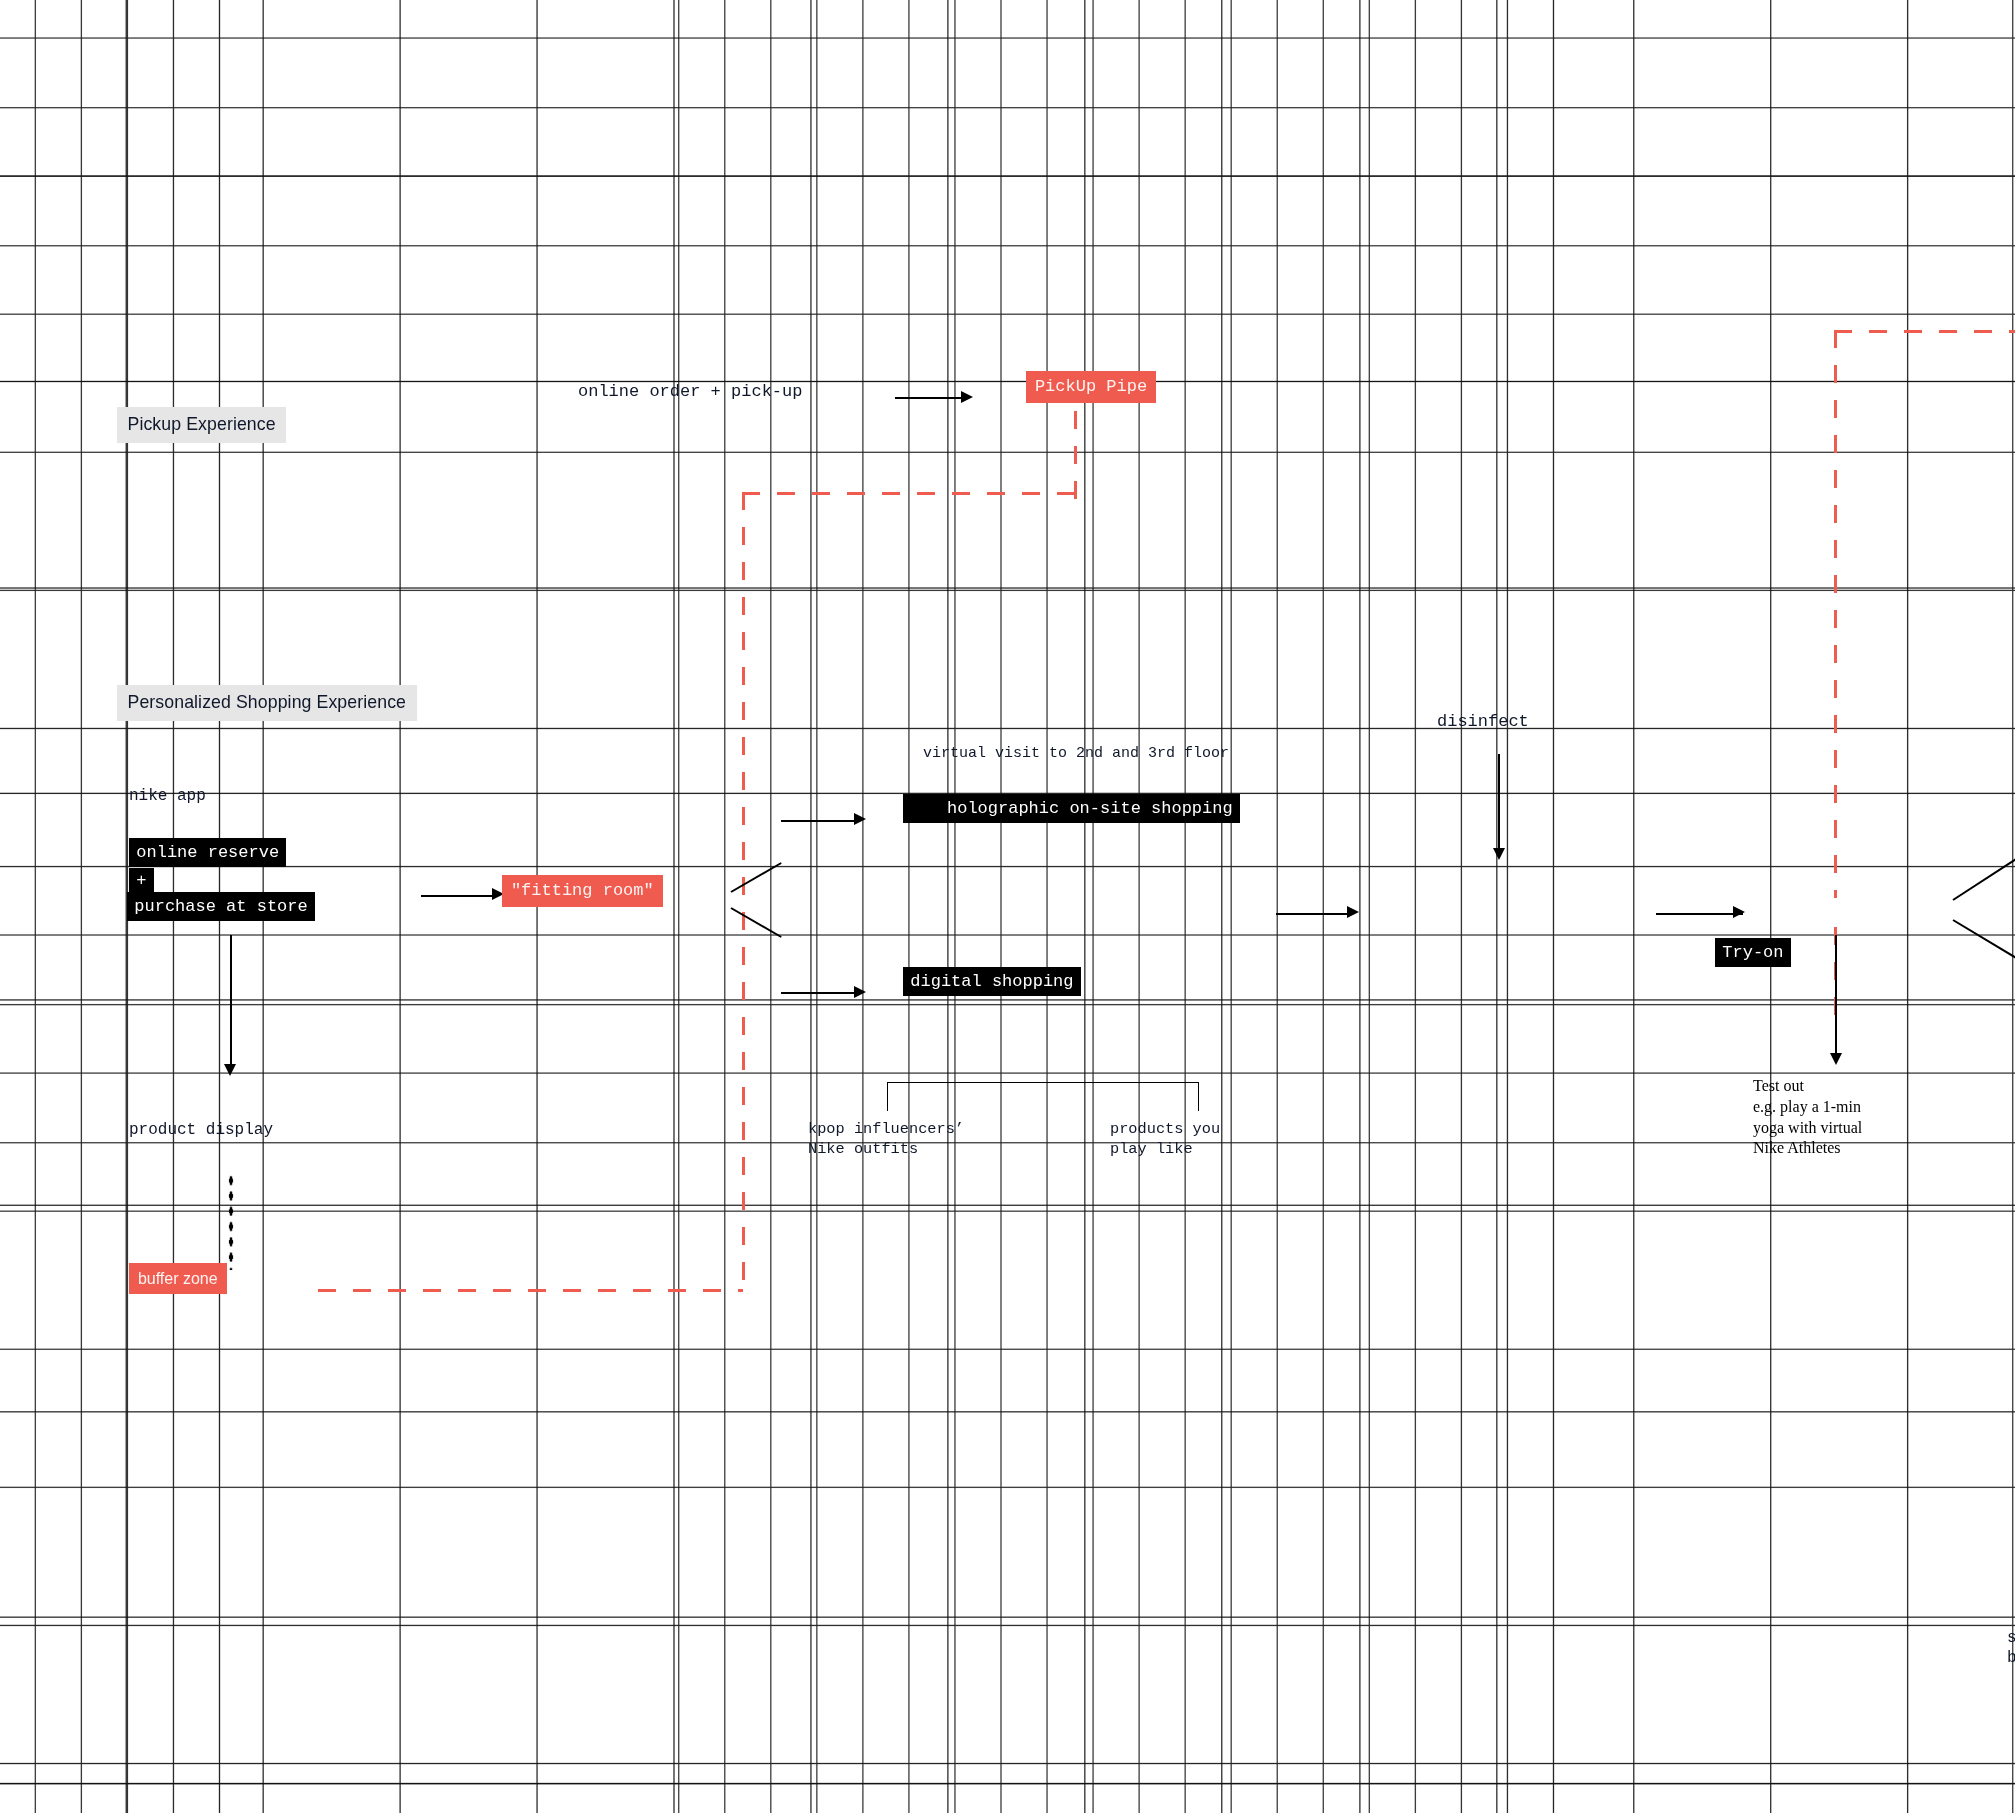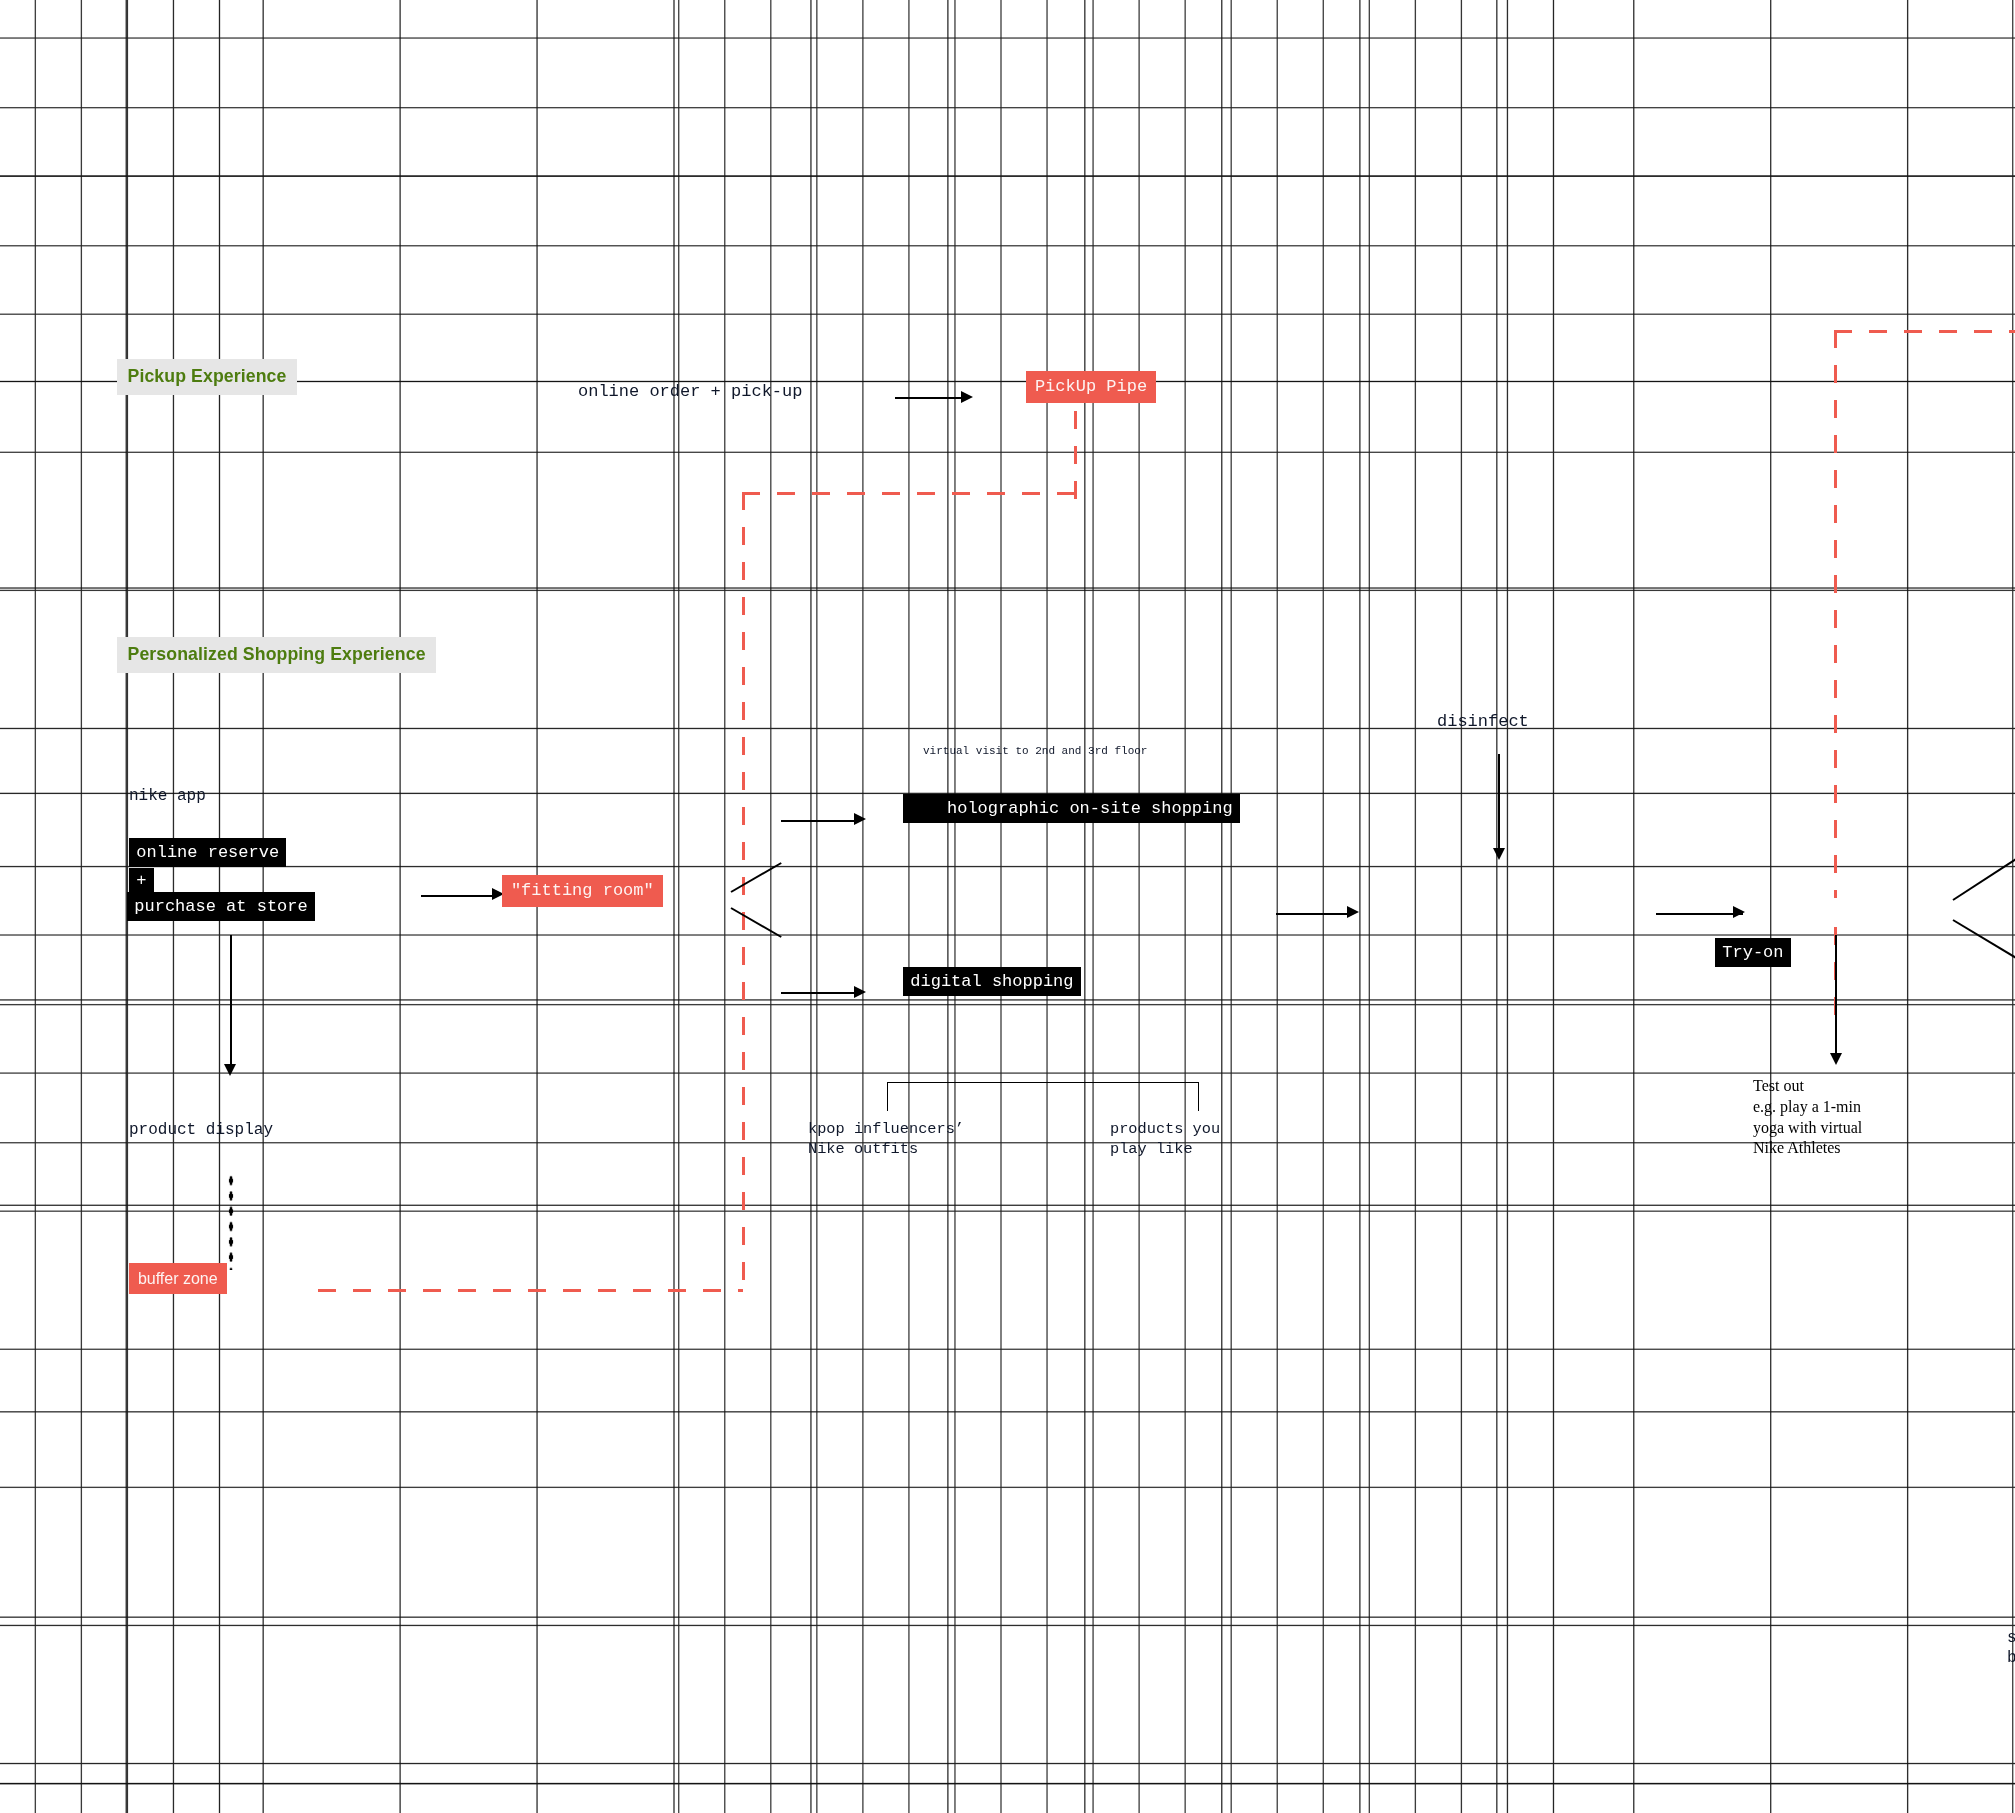--- a/index.html
+++ b/index.html
@@ -25,24 +25,25 @@
       
       repeating-linear-gradient(to bottom, #222 0 0.8px, transparent 0.8px 69px);
     background-position: -11.3px 0, 0 -31px, -11.3px 0, 0 -31px;
     pointer-events:none;
   }
 
   
   .node{position:absolute;box-sizing:border-box;white-space:pre;}
 
   .sect-title{
-    background:#e6e6e6;color:#4d7c0f;
-    font-weight:bold;font-size:17.7px;
+    background:#e6e6e6;color:#0f172a;
+    font-weight:normal;font-size:17.7px;
     padding:7.3px 10.5px 8px 10.5px;
     letter-spacing:0.1px;
+    margin-top:48px;
   }
 
   .blk{
     background:#000;color:#fff;
     font-family:"Liberation Mono","DejaVu Sans Mono",monospace;
     font-size:17px;line-height:1.26;
     padding:4px 7.3px;
   }
   .blk.two{line-height:1.30;}
 
@@ -139,21 +140,21 @@
   <div class="node red sans" style="left:129px;top:1263px;font-size:16px;padding:5.6px 8.9px;">buffer zone</div>
 
   <div class="diag" style="left:731px;top:891px;width:58px;transform:rotate(-30deg);"></div>
   <div class="ln h" style="left:781px;top:820px;width:79px;"></div>
   <div class="arrowR" style="left:854px;top:813px;"></div>
 
   <div class="diag" style="left:731px;top:907px;width:58px;transform:rotate(30deg);"></div>
   <div class="ln h" style="left:781px;top:992px;width:79px;"></div>
   <div class="arrowR" style="left:854px;top:986px;"></div>
 
-  <div class="node plain" style="left:923px;top:744px;font-size:11px;">virtual visit to 2nd and 3rd floor</div>
+  <div class="node plain" style="left:923px;top:744px;font-size:15px;">virtual visit to 2nd and 3rd floor</div>
 
   <div class="node blk" style="left:903px;top:794px;padding-left:44px;">holographic on-site shopping</div>
 
   <div class="node blk" style="left:903px;top:967px;">digital shopping</div>
 
   <div class="brk top" style="left:887px;top:1082px;width:310px;height:28px;"></div>
 
   <div class="node plain" style="left:808px;top:1120px;font-size:15.3px;">kpop influencers’
 Nike outfits</div>
   <div class="node plain" style="left:1110px;top:1120px;font-size:15.3px;">products you

